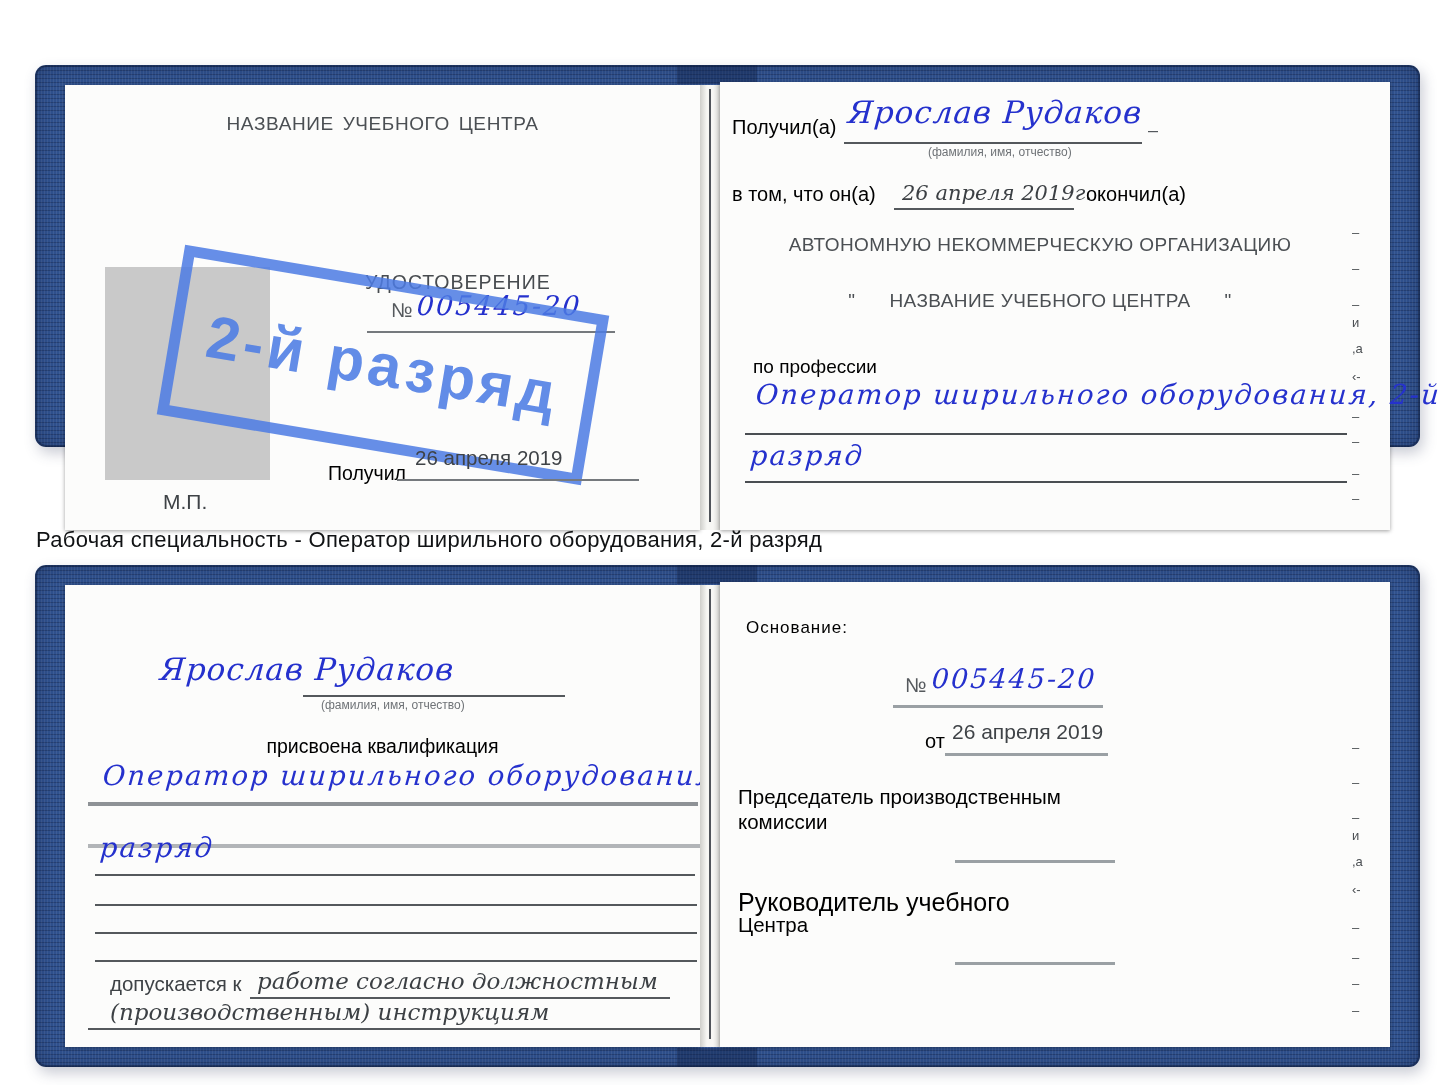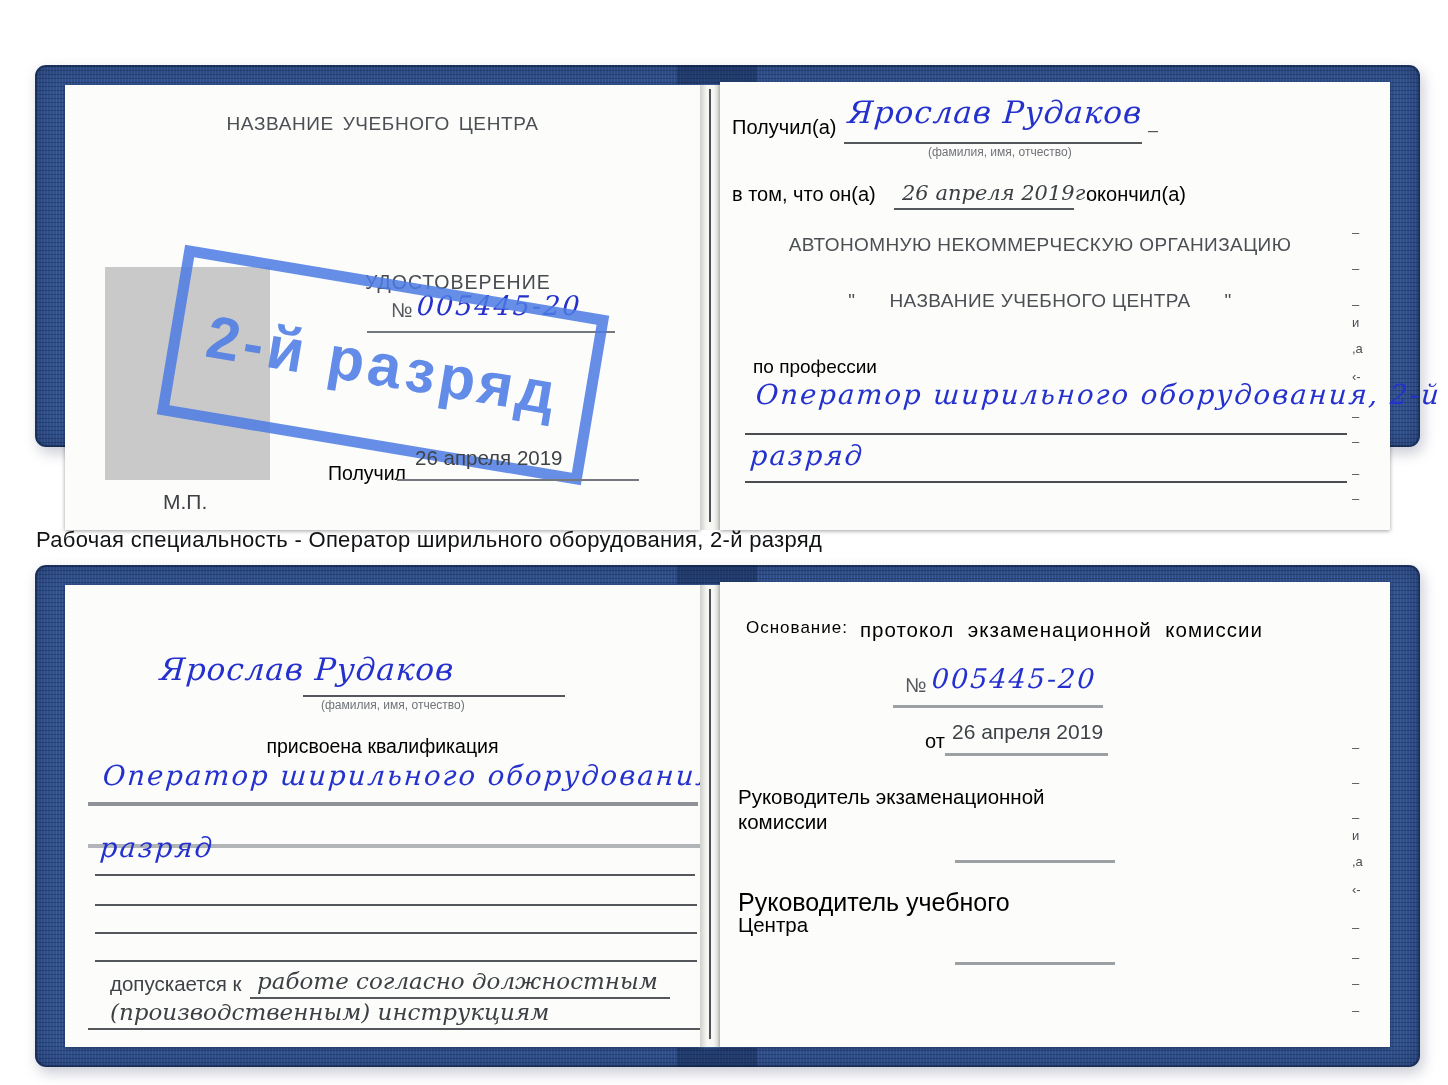--- a/index.html
+++ b/index.html
@@ -123,31 +123,30 @@
       <div class="serifit" style="left:45px;top:414px;font-size:23px;">(производственным) инструкциям</div>
       <div class="rule" style="left:23px;top:443px;width:612px;"></div>
     </div>
 
     <div class="fold" style="left:665px;top:20px;width:20px;height:462px;">
         <div class="spine"></div>
       </div>
 
     <div class="page" style="left:685px;top:17px;width:670px;height:465px;">
       <div class="lbl" style="left:18px;top:36px;font-size:17px;letter-spacing:1px;margin-left:8px;">Основание:</div>
-      <div class="lbl" style="left:140px;top:36px;font-size:20.5px;letter-spacing:1px;word-spacing:7px;">протокол экзаменационной комиссии</div>
 
       <div class="lbl" style="left:185px;top:92px;font-size:20px;color:#55595d;">№</div>
       <div class="script" style="left:212px;top:81px;font-size:27px;">005445-20</div>
       <div class="grayrule" style="left:173px;top:123px;width:210px;height:3px;"></div>
 
       <div class="lbl" style="left:205px;top:148px;font-size:20px;">от</div>
       <div class="lbl" style="left:232px;top:138px;font-size:21px;color:#3f4347;">26 апреля 2019</div>
       <div class="grayrule" style="left:225px;top:171px;width:163px;height:3px;"></div>
 
-      <div class="lbl" style="left:18px;top:203px;font-size:20.5px;">Руководитель экзаменационной</div>
+      <div class="lbl" style="left:18px;top:203px;font-size:20.5px;">Председатель производственным</div>
       <div class="lbl" style="left:18px;top:228px;font-size:20.5px;">комиссии</div>
       <div class="grayrule" style="left:235px;top:278px;width:160px;height:2.5px;"></div>
 
       <div class="lbl" style="left:18px;top:306px;font-size:25px;">Руководитель учебного</div>
       <div class="lbl" style="left:18px;top:331px;font-size:20.5px;">Центра</div>
       <div class="grayrule" style="left:235px;top:380px;width:160px;height:2.5px;"></div>
 
       <div class="edgemark" style="top:158px;">–</div>
       <div class="edgemark" style="top:193px;">–</div>
       <div class="edgemark" style="top:228px;">–</div>

